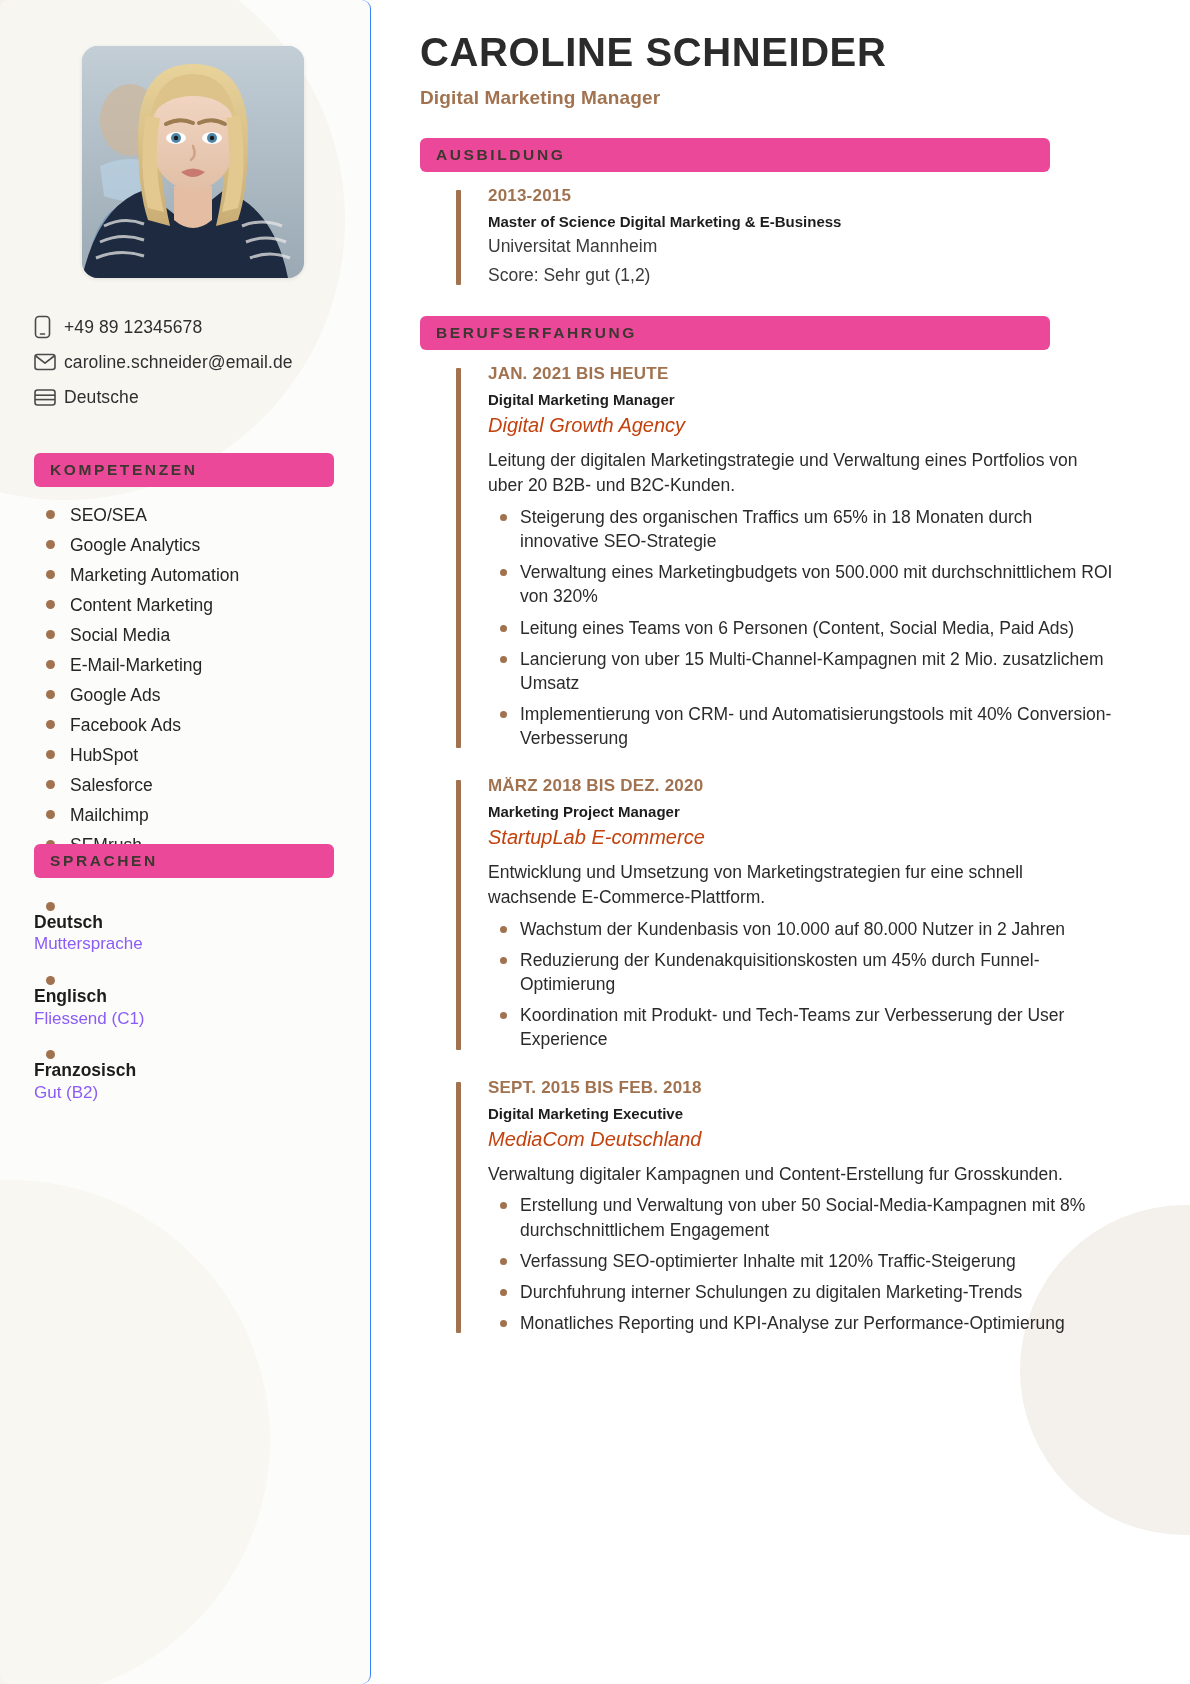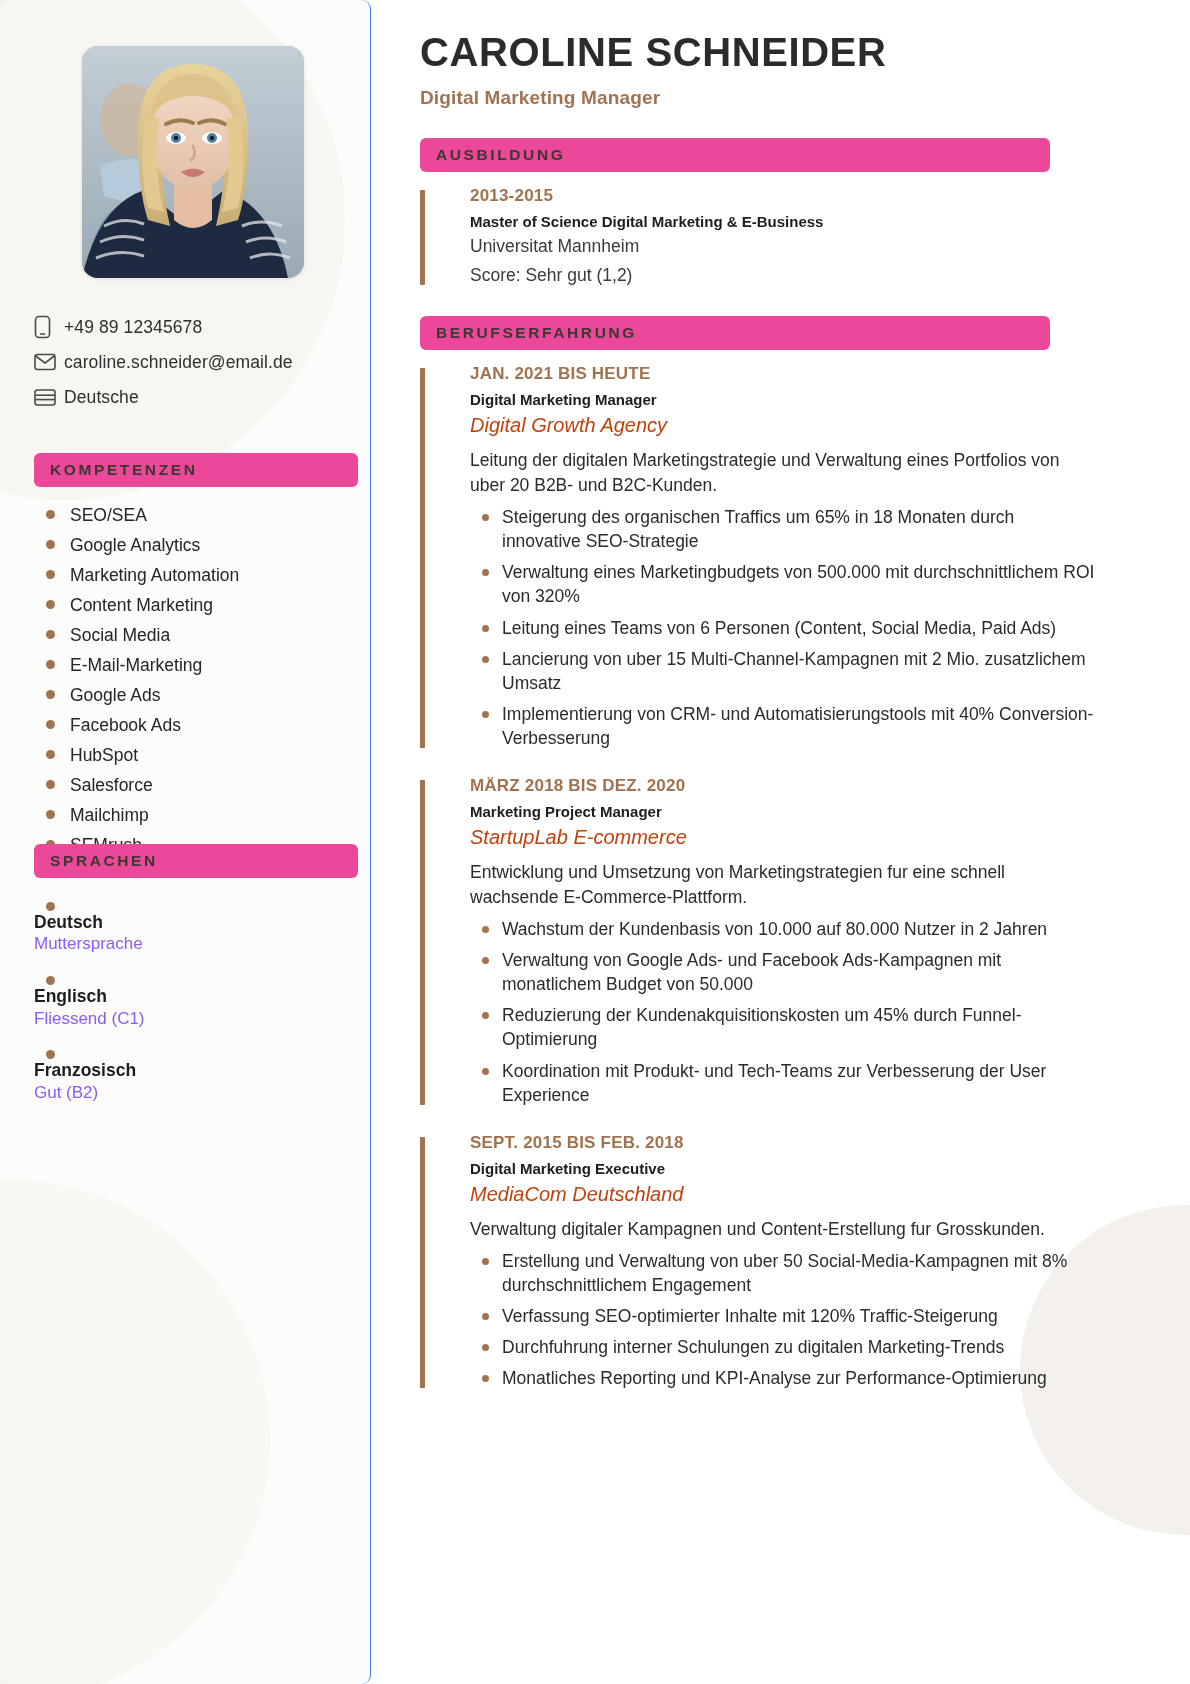--- a/index.html
+++ b/index.html
@@ -90,21 +90,21 @@
     border-radius: 6px;
     height: 34px;
     display: flex;
     align-items: center;
     padding-left: 16px;
     letter-spacing: 2.6px;
     font-size: 15.5px;
     font-weight: bold;
     color: #3c3730;
   }
-  .sidebar .pill { width: 324px; text-align: right; }
+  .sidebar .pill { width: 300px; text-align: right; }
 
   .side-sec { position: absolute; left: 34px; width: 300px; }
   #kompetenzen-section { top: 453px; }
   #sprachen-section { top: 844px; }
 
   .skill-list { margin-top: 15px; }
   .skill-item {
     display: flex;
     align-items: flex-start;
     margin-bottom: 4px;
@@ -160,22 +160,23 @@
     font-size: 19px;
     font-weight: bold;
     color: #a1724f;
     margin-top: 11px;
     letter-spacing: 0.15px;
   }
   .main .pill { width: 630px; margin-top: 29px; }
 
   .entry {
     position: relative;
-    padding-left: 50px;
+    padding-left: 32px;
     margin-top: 16px;
+    margin-left: 36px;
   }
   .entry::before {
     content: "";
     position: absolute;
     left: 0; top: 4px; bottom: 2px;
     width: 5px;
     background: #a1724f;
     border-radius: 1px;
   }
   .entry-date {
@@ -467,24 +468,20 @@
       <div class="entry-title">Marketing Project Manager</div>
       <div class="entry-org">StartupLab E-commerce</div>
       <div class="entry-desc">Entwicklung und Umsetzung von Marketingstrategien fur eine schnell wachsende E-Commerce-Plattform.</div>
       <div class="bullets">
         <div class="bullet">
             <span class="bdot"></span>
             <span class="bullet-text">Wachstum der Kundenbasis von 10.000 auf 80.000 Nutzer in 2 Jahren</span>
           </div>
         <div class="bullet">
             <span class="bdot"></span>
-            <span class="bullet-text">Verwaltung von Google Ads- und Facebook Ads-Kampagnen mit monatlichem Budget von 50.000</span>
-          </div>
-        <div class="bullet">
-            <span class="bdot"></span>
             <span class="bullet-text">Reduzierung der Kundenakquisitionskosten um 45% durch Funnel-Optimierung</span>
           </div>
         <div class="bullet">
             <span class="bdot"></span>
             <span class="bullet-text">Koordination mit Produkt- und Tech-Teams zur Verbesserung der User Experience</span>
           </div>
       </div>
     </div>
 
     <div class="entry job-gap">

